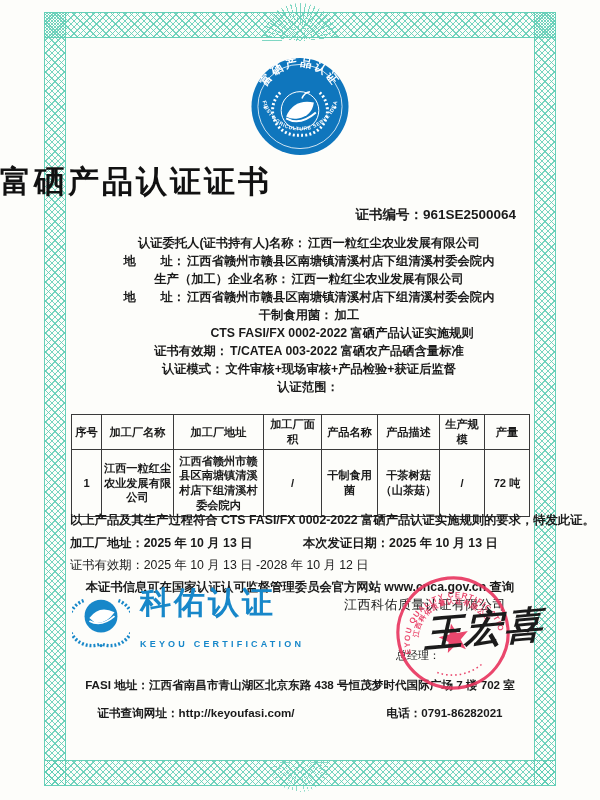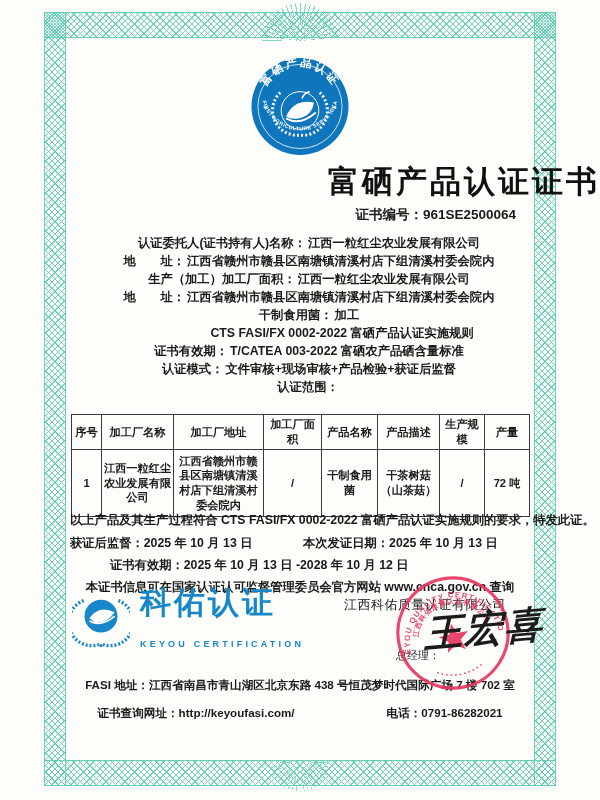--- a/index.html
+++ b/index.html
@@ -18,41 +18,41 @@
   .band-right{right:44px;top:12px;bottom:14px;width:20px;}
   .rosette{position:absolute;top:3px;left:50%;transform:translateX(-50%);
     width:76px;height:38px;border-radius:76px 76px 0 0;
     background:repeating-conic-gradient(from 255deg at 50% 100%, rgba(95,205,181,0.8) 0deg 1.6deg, transparent 1.6deg 7.5deg);}
   .rosette-b{position:absolute;bottom:8px;left:50%;transform:translateX(-50%) rotate(180deg);
     width:60px;height:30px;border-radius:60px 60px 0 0;
     background:repeating-conic-gradient(from 255deg at 50% 100%, rgba(95,205,181,0.7) 0deg 1.6deg, transparent 1.6deg 8deg);}
 
   
   .emblem-top{position:absolute;top:57px;left:50%;transform:translateX(-50%);width:99px;height:99px;}
-  .title{position:absolute;top:161px;left:0;right:0;text-align:right;
+  .title{position:absolute;top:161px;left:0;right:0;text-align:left;
          font-size:31px;font-weight:900;letter-spacing:3px;color:#111;}
   .cert-no{position:absolute;top:206px;right:84px;font-size:13.5px;font-weight:800;white-space:nowrap;text-align:right;}
 
   
   .info-block{position:absolute;top:234px;left:70px;right:52px;font-size:12.3px;font-weight:700;}
   .info-line{height:18px;line-height:18px;white-space:nowrap;text-align:center;}
   .info-line .lbl{margin-right:2px;}
   .info-line.cont{padding-left:66px;}
 
   
   .range-table{position:absolute;top:414px;left:71px;width:458px;border-collapse:collapse;
                font-size:11.2px;font-weight:700;table-layout:fixed;}
   .range-table th,.range-table td{border:1px solid #3a3a3a;text-align:center;vertical-align:middle;padding:2px 1px;}
   .range-table th{height:24px;}
   .range-table td{height:62px;line-height:1.3;}
 
   .statement{position:absolute;top:512px;left:70px;font-size:12.3px;font-weight:700;white-space:nowrap;}
   .date-a{position:absolute;top:535px;left:70px;font-size:12.3px;font-weight:700;white-space:nowrap;}
   .date-b{position:absolute;top:535px;left:303px;font-size:12.3px;font-weight:700;white-space:nowrap;}
-  .date-c{position:absolute;top:557px;left:70px;font-size:12.3px;font-weight:700;white-space:nowrap;margin-left:40px;}
+  .date-c{position:absolute;top:557px;left:70px;font-size:12.3px;font-weight:400;white-space:nowrap;}
   .query-note{position:absolute;top:579px;left:0;right:0;text-align:center;font-size:12.3px;font-weight:700;}
 
   
   .keyou{position:absolute;top:585px;left:72px;display:flex;align-items:flex-end;gap:10px;}
   .keyou-emblem{width:58px;height:58px;}
   .keyou-cn{font-size:31px;font-weight:900;color:#1787c9;letter-spacing:3px;line-height:36px;}
   .keyou-en{font-size:9px;font-weight:800;color:#1787c9;letter-spacing:3.2px;margin-top:18px;}
   .issuer-company{position:absolute;top:596px;left:344px;font-size:13px;letter-spacing:0.5px;z-index:2;font-weight:400;}
   .signer-title{position:absolute;top:648px;left:396px;font-size:11px;z-index:2;font-weight:400;}
   .signature{position:absolute;top:604px;left:424px;font-size:38px;font-weight:700;font-style:italic;
@@ -105,21 +105,21 @@
   </div>
 
   <div class="info-block">
     <div class="info-line">
       <span class="lbl">认证委托人(证书持有人)名称：</span><span class="val">江西一粒红尘农业发展有限公司</span>
     </div>
     <div class="info-line">
       <span class="lbl">地　　址：</span><span class="val">江西省赣州市赣县区南塘镇清溪村店下组清溪村委会院内</span>
     </div>
     <div class="info-line">
-      <span class="lbl">生产（加工）加工厂面积：</span><span class="val">江西一粒红尘农业发展有限公司</span>
+      <span class="lbl">生产（加工）企业名称：</span><span class="val">江西一粒红尘农业发展有限公司</span>
     </div>
     <div class="info-line">
       <span class="lbl">地　　址：</span><span class="val">江西省赣州市赣县区南塘镇清溪村店下组清溪村委会院内</span>
     </div>
     <div class="info-line">
       <span class="lbl">干制食用菌：</span><span class="val">加工</span>
     </div>
     <div class="info-line cont">
       <span class="val">CTS FASI/FX 0002-2022 富硒产品认证实施规则</span>
     </div>
@@ -167,21 +167,21 @@
         <td>干茶树菇（山茶菇）</td>
         <td>/</td>
         <td>72 吨</td>
       </tr>
     </tbody>
   </table>
 
   <div class="statement">以上产品及其生产过程符合 CTS FASI/FX 0002-2022 富硒产品认证实施规则的要求，特发此证。</div>
 
   <div class="date-a">
-    <span>获证后监督：</span><span>2025 年 10 月 13 日</span>
+    <span>加工厂地址：</span><span>2025 年 10 月 13 日</span>
   </div>
   <div class="date-b">
     <span>本次发证日期：</span><span>2025 年 10 月 13 日</span>
   </div>
   <div class="date-c">
     <span>证书有效期：</span><span>2025 年 10 月 13 日 -2028 年 10 月 12 日</span>
   </div>
 
   <div class="query-note">本证书信息可在国家认证认可监督管理委员会官方网站 www.cnca.gov.cn 查询</div>
 

